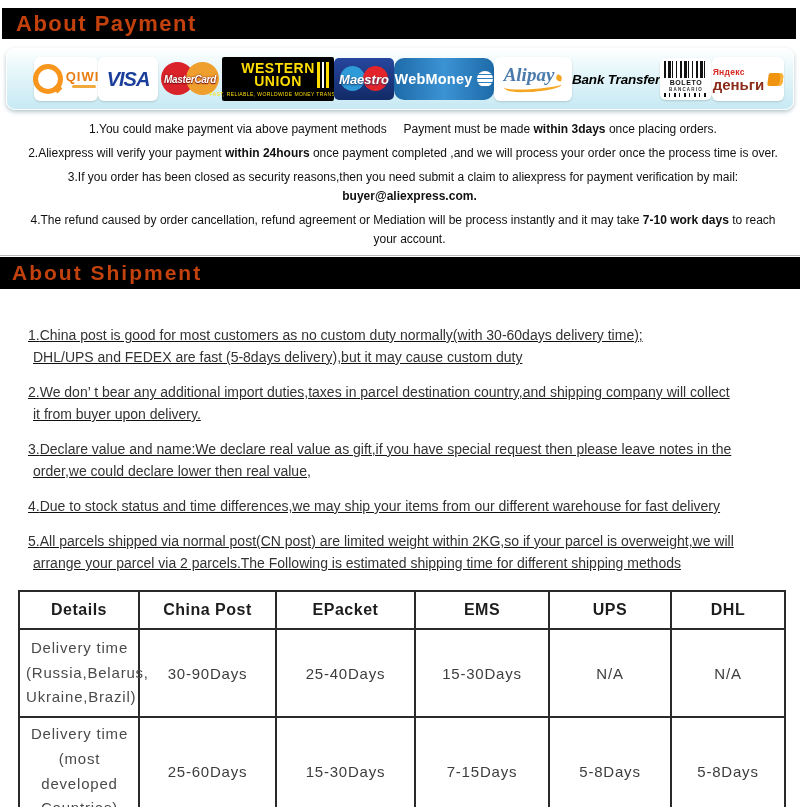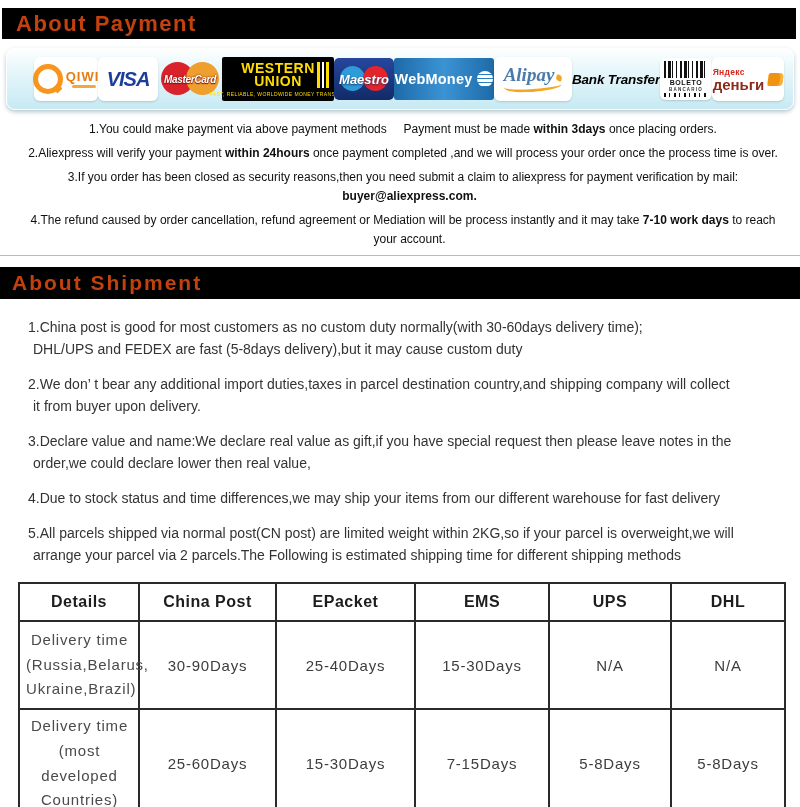--- a/index.html
+++ b/index.html
@@ -3,21 +3,21 @@
 <meta charset="utf-8">
 <style>
   html,body{margin:0;padding:0;}
   body{width:800px;height:807px;background:#fff;overflow:hidden;
        font-family:"Liberation Sans",sans-serif;color:#111;}
 
   
   .bar{background:#000;color:#c2410c;font-weight:bold;box-sizing:border-box;}
   .bar-payment{margin:8px 0 0 2px;width:794px;height:31px;line-height:31px;
                font-size:22px;letter-spacing:1.5px;padding-left:14px;}
-  .bar-shipment{margin-top:11px;width:800px;height:32px;line-height:32px;
+  .bar-shipment{margin-top:1px;width:800px;height:32px;line-height:32px;
                 font-size:21px;letter-spacing:2px;padding-left:12px;}
   .hairline{height:1px;background:#b9b9b9;margin-top:6px;}
 
   
   .strip{margin:9px 6px 0 6px;height:62px;border-radius:9px;box-sizing:border-box;
          background:linear-gradient(180deg,#ffffff 0%,#eaf8fb 30%,#c6e9f3 100%);
          box-shadow:0 2px 4px rgba(90,130,145,.45), inset 0 0 0 1px #ffffff;
          display:flex;align-items:center;justify-content:space-between;padding:0 12px;}
   .logo{display:flex;align-items:center;justify-content:center;height:44px;
         box-sizing:border-box;flex:0 0 auto;position:relative;}
@@ -55,21 +55,21 @@
 
   
   .maestro{width:60px;height:42px;background:linear-gradient(180deg,#27479e,#122a66);border-radius:5px;}
   .ma-c{width:25px;height:25px;border-radius:50%;position:absolute;top:8px;}
   .ma-blue{background:#2e9ad8;left:6px;}
   .ma-red{background:#e3242b;right:6px;}
   .ma-text{position:relative;z-index:2;color:#fff;font-weight:bold;font-style:italic;font-size:13px;
            text-shadow:0 1px 2px #18305e;}
 
   
-  .wm{width:100px;height:42px;border-radius:3px;gap:5px;
+  .wm{width:100px;height:42px;border-radius:10px;gap:5px;
       background:linear-gradient(90deg,#1e6aa8,#3b93d4 50%,#1e6aa8);}
   .wm-text{color:#fff;font-weight:bold;font-size:14.5px;letter-spacing:.2px;}
   .wm-globe{width:16px;height:16px;border-radius:50%;background:#fff;box-sizing:border-box;
             background-image:repeating-linear-gradient(0deg,#2a7fc1 0 1.5px,transparent 1.5px 4px);}
 
   
   .alipay{width:78px;flex-direction:column;}
   .ali-text{color:#4a7bab;font-weight:bold;font-style:italic;font-size:19px;
             font-family:"Liberation Serif",serif;line-height:18px;}
   .ali-text::after{content:"";display:inline-block;width:6px;height:6px;background:#f5a623;
@@ -98,21 +98,21 @@
   .ya-icon{width:15px;height:13px;background:#f0940f;border-radius:2px 4px 4px 2px;
            transform:skewX(-8deg);box-shadow:inset -3px 0 0 #f9b33c;}
 
   
   .pay-notes{margin:10px 0 0 10px;width:786px;text-align:center;}
   .pnote{margin:0 0 5px 0;padding-left:13px;text-indent:-13px;font-size:12px;
          line-height:19px;color:#101010;white-space:pre-wrap;font-weight:500;}
   .pnote b{font-weight:900;}
 
   
-  .ship-notes{margin:17px 0 0 28px;width:762px;}
+  .ship-notes{margin:35px 0 0 28px;width:762px;text-decoration:underline;}
   .snote{margin:0 0 13px 0;padding-left:5px;text-indent:-5px;font-size:14px;
          line-height:22px;color:#333;white-space:pre-wrap;}
 
   
   table.shipping{border-collapse:collapse;table-layout:fixed;margin:16px 0 0 18px;
                  width:766px;color:#3d3d3d;}
   table.shipping th,table.shipping td{border:2px solid #2a2a2a;box-sizing:border-box;}
   table.shipping th{height:38px;font-size:16px;font-weight:bold;color:#1d1d1d;letter-spacing:.5px;}
   table.shipping td{text-align:center;font-size:15px;letter-spacing:.8px;}
   td.rowlabel{text-align:left;font-size:12.5px;letter-spacing:0;padding:4px 5px 4px 6px;

